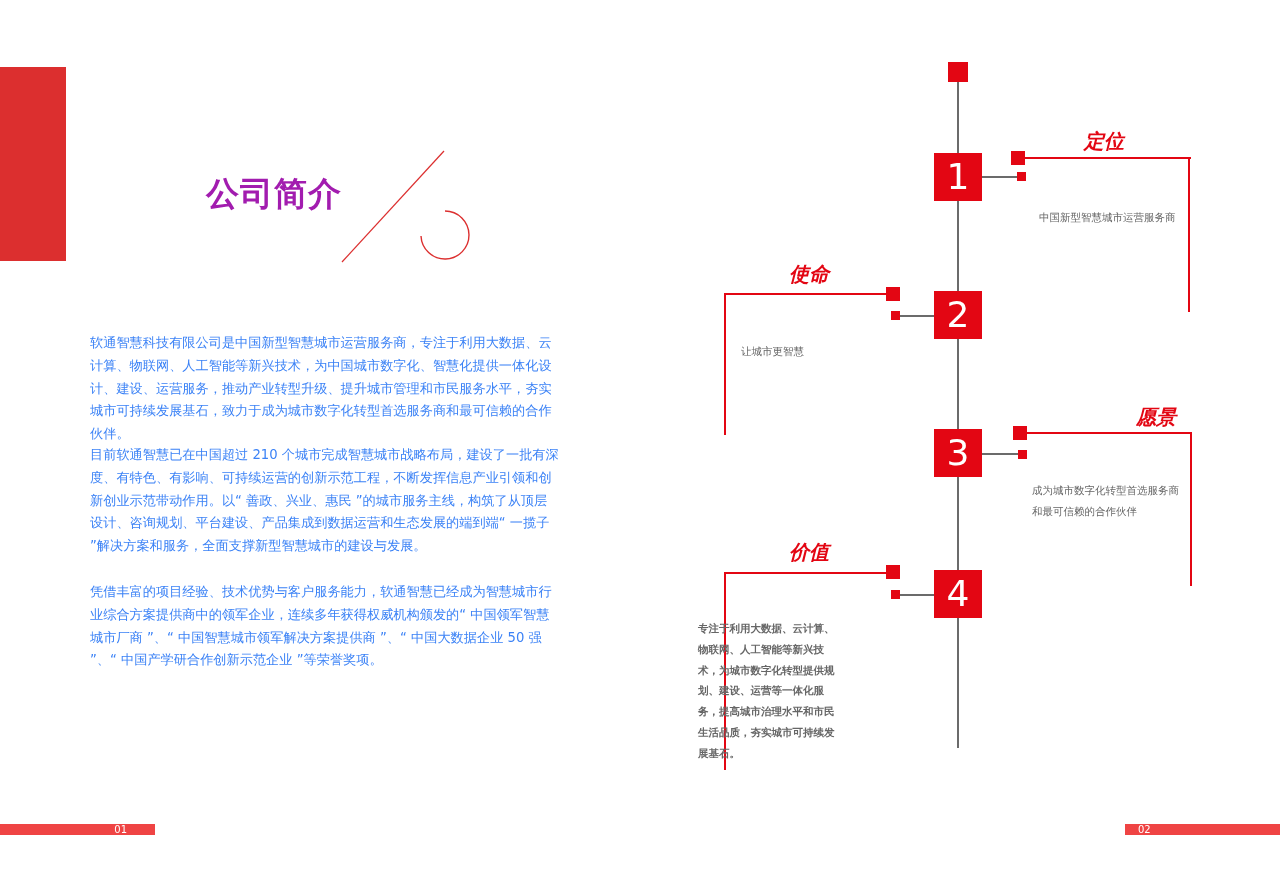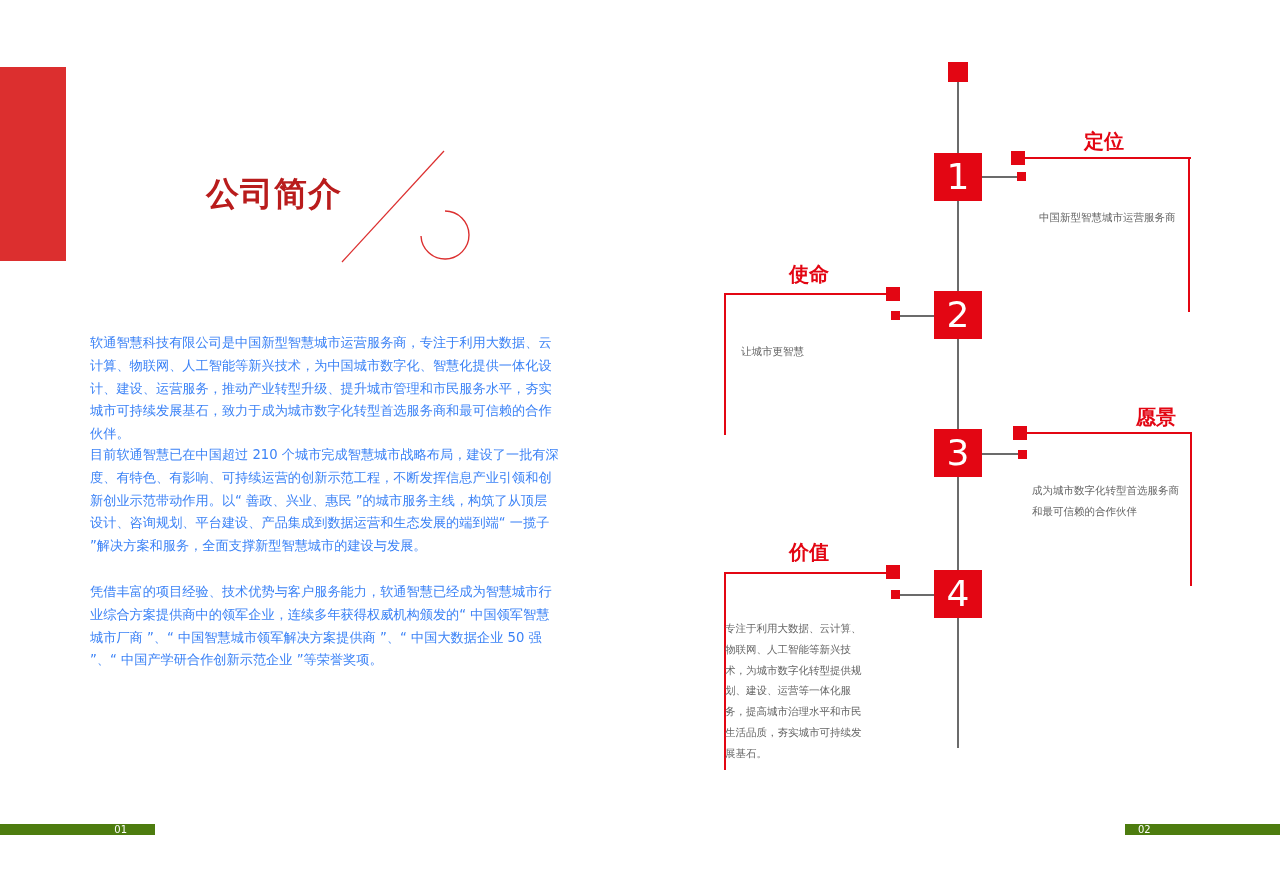--- a/index.html
+++ b/index.html
@@ -4,48 +4,48 @@
 <style>
   html, body { margin:0; padding:0; }
   body {
     width:1280px; height:874px; position:relative; overflow:hidden;
     background:#ffffff;
     font-family:"DejaVu Sans","Liberation Sans",sans-serif;
   }
   .abs { position:absolute; }
   .red-block { left:0; top:67px; width:66px; height:194px; background:#dc2f2f; }
   .page-title {
-    left:206px; top:174px; font-size:33px; font-weight:bold; color:#b91c1c;
+    left:206px; top:174px; font-size:33px; font-weight:bold; color:#a21caf;
     letter-spacing:1px; white-space:nowrap; line-height:40px;text-align:center;
   }
   .deco { left:0; top:0; width:1280px; height:874px; pointer-events:none; }
   .para {
     left:90px; width:470px; font-size:13.2px; line-height:22.8px; color:#3b82f6;
     margin:0;
   }
-  .footer-bar { height:11px; background:#4d7c0f; color:#ffffff; font-size:10px; line-height:11px; }
+  .footer-bar { height:11px; background:#ef4444; color:#ffffff; font-size:10px; line-height:11px; }
   .footer-left { left:0; top:824px; width:155px; text-align:right; }
   .footer-left span { padding-right:28px; }
   .footer-right { left:1125px; top:824px; width:155px; text-align:left; }
   .footer-right span { padding-left:13px; }
 
   
   .tl-line { left:957px; top:80px; width:2px; height:668px; background:#6b6b6b; }
   .tl-cap { left:948px; top:62px; width:20px; height:20px; background:#e30613; }
   .num-box {
     width:48px; height:48px; background:#e30613; color:#ffffff;
     font-size:36px; line-height:48px; text-align:center; font-family:"DejaVu Sans",sans-serif;
     font-weight:normal;
   }
   .sq-big { width:14px; height:14px; background:#e30613; }
   .sq-small { width:9px; height:9px; background:#e30613; }
   .conn { height:1.5px; background:#6b6b6b; }
   .rline-h { height:2px; background:#e30613; }
   .rline-v { width:2px; background:#e30613; }
-  .sec-title { font-size:20px; font-weight:bold; color:#e30613; line-height:24px; white-space:nowrap; }
+  .sec-title { font-size:20px; font-weight:bold; color:#e30613; line-height:24px; white-space:nowrap;font-style:italic; }
   .sec-text { font-size:10.5px; color:#666666; line-height:20.8px;margin-top:36px; }
 </style>
 </head>
 <body>
 
 <div class="abs red-block"></div>
 <div class="abs page-title">公司简介</div>
 
 <svg class="abs deco" viewBox="0 0 1280 874">
   <line x1="342" y1="262" x2="444" y2="151" stroke="#dc2f2f" stroke-width="1.2"></line>
@@ -90,17 +90,17 @@
 <div class="abs sec-title" style="left:1088px; top:405px;margin-left:48px;">愿景</div>
 <div class="abs sec-text" style="left:1032px; top:444px; width:150px;">成为城市数字化转型首选服务商和最可信赖的合作伙伴</div>
 
 <div class="abs num-box" style="left:934px; top:570px;">4</div>
 <div class="abs conn" style="left:899px; top:594px; width:35px;"></div>
 <div class="abs sq-big" style="left:886px; top:565px;"></div>
 <div class="abs sq-small" style="left:891px; top:590px;"></div>
 <div class="abs rline-h" style="left:724px; top:572px; width:162px;"></div>
 <div class="abs rline-v" style="left:724px; top:572px; height:198px;"></div>
 <div class="abs sec-title" style="left:789px; top:540px;">价值</div>
-<div class="abs sec-text" style="left:725px; top:582px; width:142px;">专注于利用大数据、云计算、物联网、人工智能等新兴技术，为城市数字化转型提供规划、建设、运营等一体化服务，提高城市治理水平和市民生活品质，夯实城市可持续发展基石。</div>
+<div class="abs sec-text" style="left:698px; top:582px; width:142px;font-weight:bold;">专注于利用大数据、云计算、物联网、人工智能等新兴技术，为城市数字化转型提供规划、建设、运营等一体化服务，提高城市治理水平和市民生活品质，夯实城市可持续发展基石。</div>
 
 <div class="abs footer-bar footer-right">
   <span>02</span>
 </div>
 
 </body></html>

